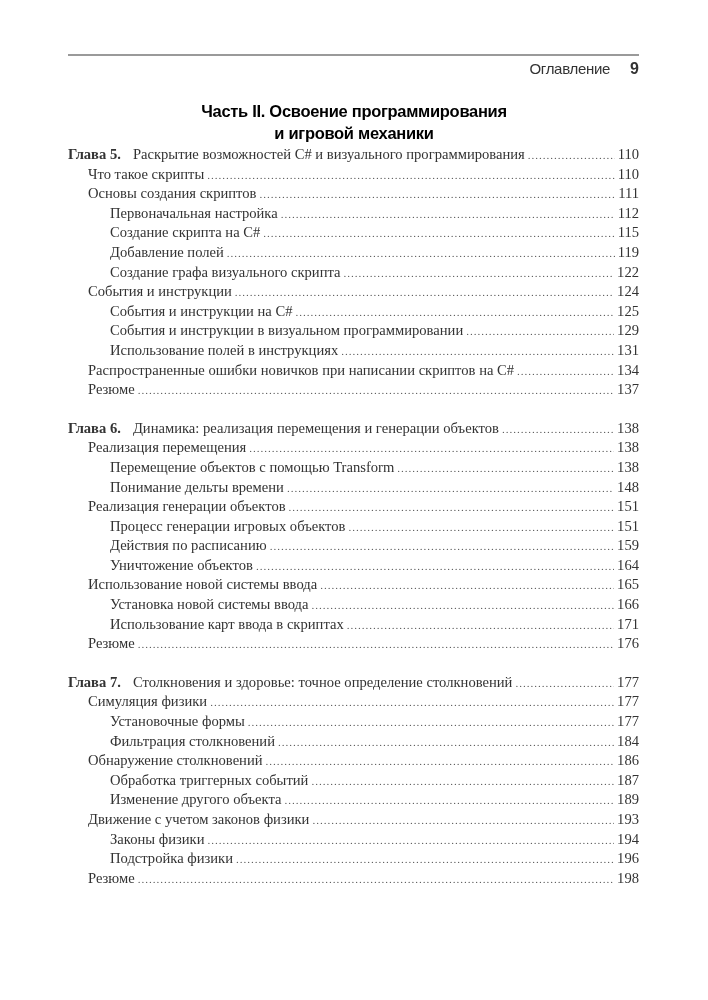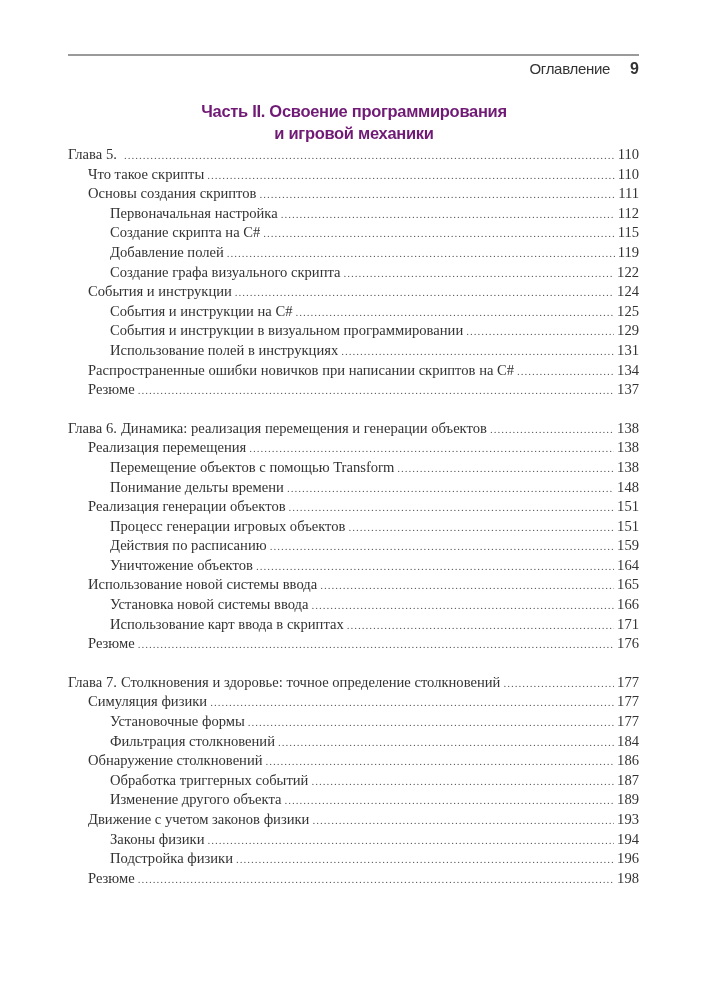--- a/index.html
+++ b/index.html
@@ -1,26 +1,26 @@
 <!DOCTYPE html>
 <html><head>
 <meta charset="utf-8">
 <style>
   html, body { margin: 0; padding: 0; background: #ffffff; }
   body { width: 708px; height: 1000px; position: relative; overflow: hidden; color: #2a2a2a; }
   .top-rule { position: absolute; left: 68px; top: 54px; width: 571px; height: 2px; background: #9a9a9a; }
   .running-head { position: absolute; top: 60px; right: 69px; font-family: "Liberation Sans", sans-serif; font-size: 15px; color: #333; display: flex; align-items: flex-start; }
   .running-head .title { font-stretch: condensed; letter-spacing: -0.3px; }
   .running-head .num { font-weight: bold; margin-left: 20px; font-size: 16px; }
-  .part-title { position: absolute; top: 100px; left: 0; width: 708px; text-align: center; font-family: "Liberation Sans", sans-serif; font-weight: bold; font-size: 16.5px; line-height: 22px; color: #701a75; letter-spacing: -0.3px; }
+  .part-title { position: absolute; top: 100px; left: 0; width: 708px; text-align: center; font-family: "Liberation Sans", sans-serif; font-weight: bold; font-size: 16.5px; line-height: 22px; color: #000000; letter-spacing: -0.3px; }
   .toc { position: absolute; top: 146px; left: 68px; width: 571px; font-family: "Liberation Serif", serif; font-size: 14.6px; color: #333; }
   .toc-row { display: flex; align-items: baseline; height: 19.6px; white-space: nowrap; overflow: hidden; }
   .toc-row.l1 { padding-left: 20px; }
   .toc-row.l2 { padding-left: 42px; }
-  .toc-row .chap { font-weight: normal; margin-right: 4px; }
+  .toc-row .chap { font-weight: bold; margin-right: 12px; }
   .toc-row .leader { flex: 1; overflow: hidden; margin: 0 3px; color: #555; letter-spacing: 1px; font-size: 11px; }
   .toc-row .leader::after { content: "..................................................................................................................................................................................................................................."; }
   .toc-row .page { }
   .gap { height: 19px; }
 </style>
 </head>
 <body>
 
 <div class="top-rule"></div>
 <div class="running-head">
@@ -29,20 +29,21 @@
 </div>
 
 <div class="part-title">
   <div>Часть II. Освоение программирования</div>
   <div>и игровой механики</div>
 </div>
 
 <div class="toc" id="toc">
     <div class="toc-row l0">
       <span class="chap">Глава 5.</span>
+      <span class="ttl">Раскрытие возможностей C# и визуального программирования</span>
       <span class="leader"></span>
       <span class="page">110</span>
     </div>
     <div class="toc-row l1">
       <span class="ttl">Что такое скрипты</span>
       <span class="leader"></span>
       <span class="page">110</span>
     </div>
     <div class="toc-row l1">
       <span class="ttl">Основы создания скриптов</span>

